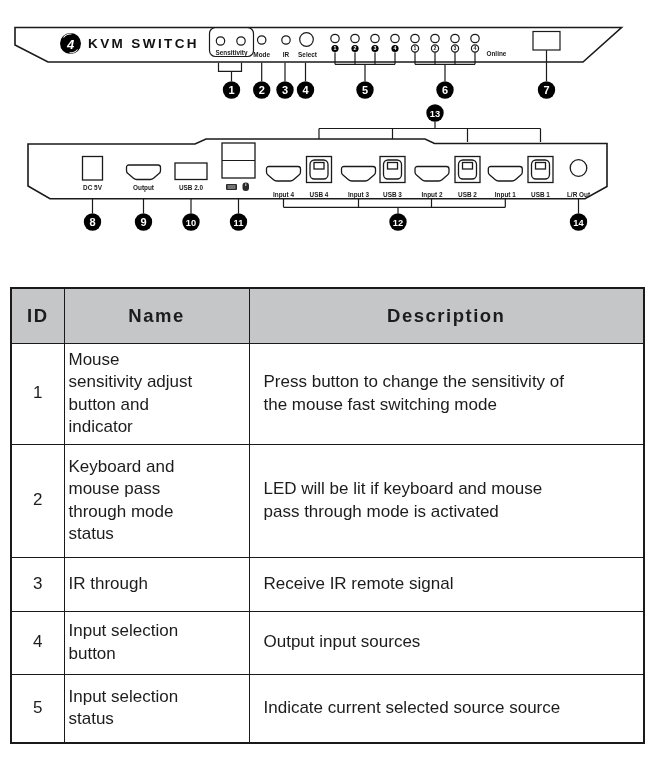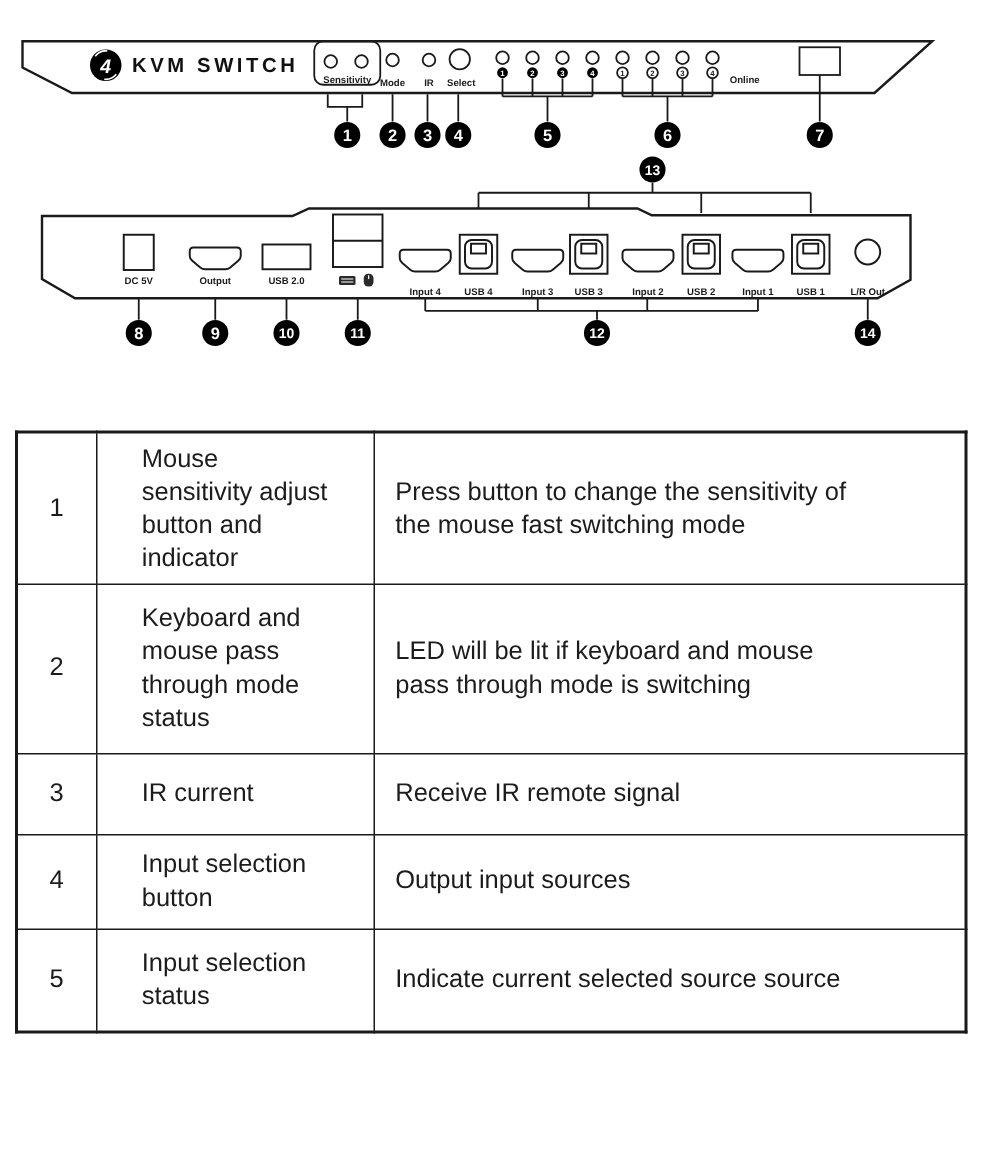--- a/index.html
+++ b/index.html
@@ -16,21 +16,21 @@
   .shape{fill:#fff;stroke:#1a1a1a;stroke-width:1.3;}
   .thin{fill:none;stroke:#1a1a1a;stroke-width:1.2;}
   .ball{fill:#000;stroke:none;}
   #spec-table{position:absolute;left:10px;top:287px;width:633px;border-collapse:collapse;table-layout:fixed;}
   #spec-table th,#spec-table td{border:1.5px solid #1a1a1a;color:#1c1c1c;vertical-align:middle;}
   #spec-table{border:2px solid #1a1a1a;}
   #spec-table th{background:#c5c6c8;font-size:18.5px;font-weight:bold;letter-spacing:1.5px;text-align:center;}
   #spec-table td{font-size:17px;line-height:1.3;}
   .col-id{width:53px;} .col-name{width:185px;} .col-desc{width:395px;}
   td.id-cell{text-align:center;}
-  td.name-cell{padding-left:30px;white-space:pre-line;margin-left:36px;}
+  td.name-cell{padding-left:4px;white-space:pre-line;margin-left:36px;}
   td.desc-cell{padding-left:14px;padding-right:18px;white-space:pre-line;}
 </style>
 </head>
 <body>
 
 <div id="page">
 
 <svg id="diagram" width="654" height="270" viewBox="0 0 654 270">
   <defs>
     <path id="hdmi" d="M2.5,0 H31.5 Q34,0 34,2.5 V5.5 Q34,7.5 32.5,8.6 L27,13.3 Q25.6,14.5 23.8,14.5 H10.2 Q8.4,14.5 7,13.3 L1.5,8.6 Q0,7.5 0,5.5 V2.5 Q0,0 2.5,0 Z"></path>
@@ -199,41 +199,46 @@
   </g>
 </svg>
 
 <table id="spec-table">
   <colgroup>
         <col class="col-id">
         <col class="col-name">
         <col class="col-desc">
       </colgroup>
   <tbody>
+        <tr style="height:55px;">
+    <th>ID</th>
+    <th>Name</th>
+    <th>Description</th>
+  </tr>
   <tr style="height:101px;">
     <td class="id-cell">1</td>
     <td class="name-cell">Mouse
 sensitivity adjust
 button and
 indicator</td>
     <td class="desc-cell">Press button to change the sensitivity of
 the mouse fast switching mode</td>
   </tr>
   <tr style="height:113px;">
     <td class="id-cell">2</td>
     <td class="name-cell">Keyboard and
 mouse pass
 through mode
 status</td>
     <td class="desc-cell">LED will be lit if keyboard and mouse
-pass through mode is switching</td>
+pass through mode is activated</td>
   </tr>
   <tr style="height:54px;">
     <td class="id-cell">3</td>
-    <td class="name-cell">IR current</td>
+    <td class="name-cell">IR through</td>
     <td class="desc-cell">Receive IR remote signal</td>
   </tr>
   <tr style="height:63px;">
     <td class="id-cell">4</td>
     <td class="name-cell">Input selection
 button</td>
     <td class="desc-cell">Output input sources</td>
   </tr>
   <tr style="height:69px;">
     <td class="id-cell">5</td>

